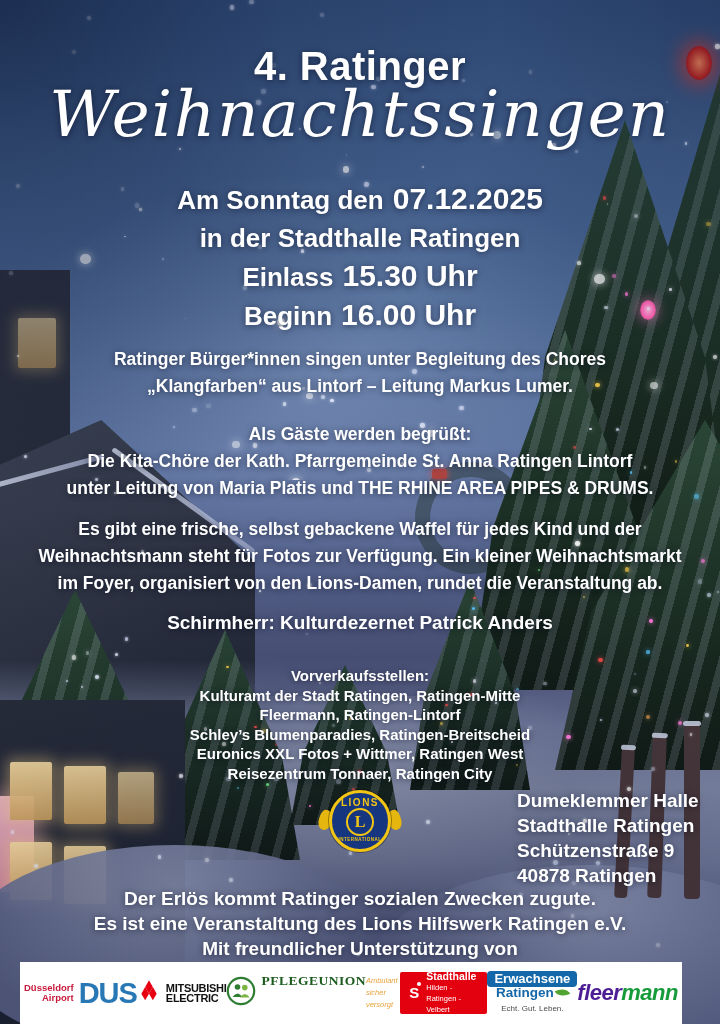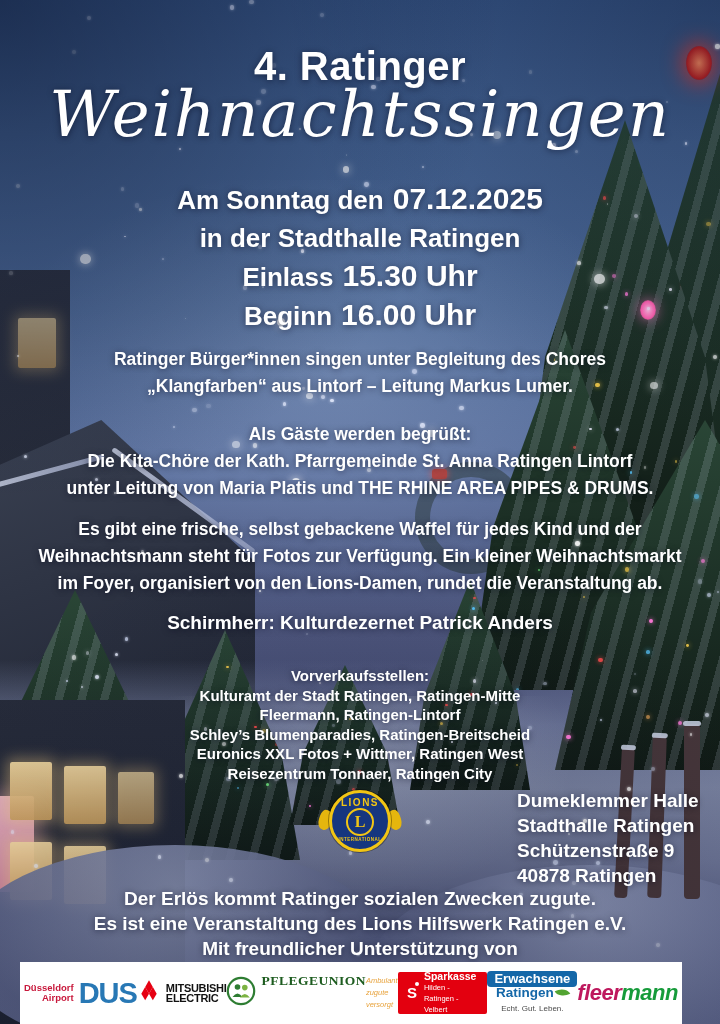--- a/index.html
+++ b/index.html
@@ -114,21 +114,21 @@
   .spk-col{display:flex;flex-direction:column;line-height:11px;}
   .spk-name{font-size:10.5px;font-weight:bold;}
   .spk-region{font-size:7.5px;}
   .sw-col{display:flex;flex-direction:column;align-items:center;line-height:14px;}
   .sw-pill{background:#1467a8;color:#fff;font-weight:bold;font-size:13px;padding:1px 7px;border-radius:4px;}
   .sw-row{display:flex;align-items:center;gap:2px;margin-top:-1px;}
   .sw-name{color:#1467a8;font-weight:bold;font-size:13.5px;}
   .sw-leaf{width:13px;height:9px;background:#52a431;border-radius:0 100% 0 100%;transform:rotate(-25deg);}
   .sw-tag{font-size:8px;color:#4a4a4a;margin-top:2px;}
   .fleer{font-style:italic;font-weight:bold;font-size:22px;letter-spacing:-.5px;}
-  .fleer .p1{color:#be185d;}
+  .fleer .p1{color:#4c1d95;}
   .fleer .p2{color:#169b3a;}
 </style>
 </head>
 <body>
 
 <div class="poster">
 
   <div class="haze"></div>
   <div class="building building-strip">
     <div class="win win-up"></div>
@@ -529,27 +529,27 @@
         <svg width="30" height="30" viewBox="0 0 30 30">
           <circle cx="15" cy="15" r="13.2" fill="#ffffff" stroke="#2e7d32" stroke-width="2.2"></circle>
           <circle cx="11.5" cy="11" r="2.8" fill="#2e7d32"></circle>
           <path d="M6.5 21 q5 -7 10 0 z" fill="#2e7d32"></path>
           <circle cx="18.8" cy="11.6" r="2.8" fill="#7cb342"></circle>
           <path d="M13.8 21.5 q5 -7 10 0 z" fill="#7cb342"></path>
         </svg>
       </span>
       <div class="pu-col">
         <span class="pu-name">PFLEGEUNION</span>
-        <span class="pu-tag">Ambulant zugute versorgt</span>
+        <span class="pu-tag">Ambulant sicher versorgt</span>
       </div>
     </div>
     <div class="spk">
       <span class="spk-sym"><span>S</span><span class="spk-dot"></span></span>
       <div class="spk-col">
-        <span class="spk-name">Sparkasse</span>
+        <span class="spk-name">Stadthalle</span>
         <span class="spk-region">Hilden - Ratingen - Velbert</span>
       </div>
     </div>
     <div class="sw-col">
       <span class="sw-pill">Erwachsene</span>
       <span class="sw-row">
         <span class="sw-name">Ratingen</span>
         <span class="sw-leaf"></span>
       </span>
       <span class="sw-tag">Echt. Gut. Leben.</span>

